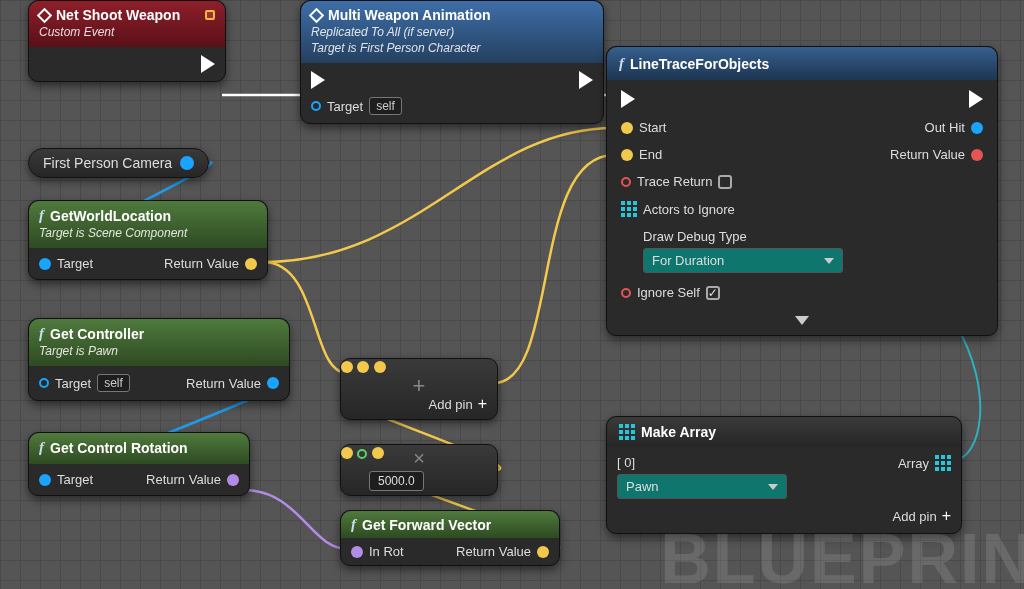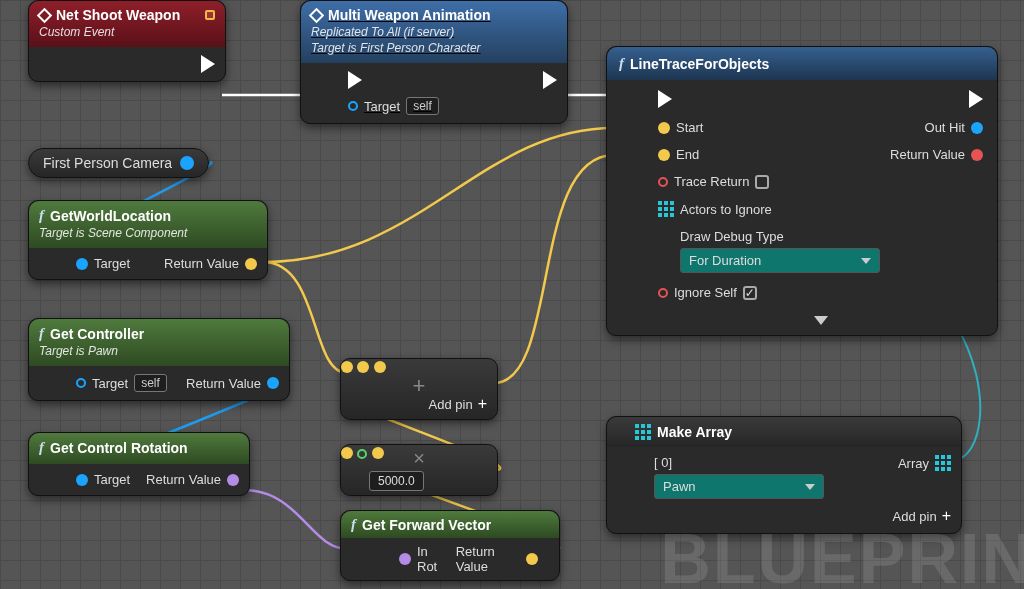--- a/index.html
+++ b/index.html
@@ -26,21 +26,21 @@
     padding: 6px 10px 8px 10px; border-radius: 10px 10px 0 0; color: #fff;
     display: flex; flex-direction: column; gap: 2px;
   }
   .header .title { font-size: 14px; font-weight: 600; display:flex; align-items:center; gap:6px;}
   .header .subtitle { font-size: 12px; font-style: italic; opacity: 0.85; }
   .hdr-red   { background: linear-gradient(#8e1f2a,#5a1018); }
   .hdr-blue  { background: linear-gradient(#3e6ea8,#24405f); }
   .hdr-bluef { background: linear-gradient(#35608f,#1d3550); }
   .hdr-green { background: linear-gradient(#4f7a3d,#2e4a22); }
   .hdr-dark  { background: linear-gradient(#3a3a3a,#262626); }
-  .body { padding: 8px 10px; display: flex; flex-direction: column; gap: 8px; margin-left: 37px; }
+  .body { padding: 8px 10px; display: flex; flex-direction: column; gap: 8px; }
   .row { display: flex; align-items: center; justify-content: space-between; gap: 10px; font-size: 13px; color: #ddd; }
   .left, .right { display: flex; align-items: center; gap: 6px; }
   .pill {
     position: absolute; border-radius: 18px; padding: 6px 14px 6px 14px;
     background: linear-gradient(#3a3a3a,#262626); color:#ddd; font-size:14px;
     box-shadow: 0 3px 8px rgba(0,0,0,0.5); border:1px solid #111;
     display:flex; align-items:center; gap:8px;
   }
   .pin { width: 12px; height: 12px; border-radius: 50%; display:inline-block; flex:0 0 auto; }
   .pin.hollow { background: transparent; border: 2px solid currentColor; width:10px; height:10px;}
@@ -120,21 +120,21 @@
     <div class="subtitle">Custom Event</div>
   </div>
   <div class="body">
     <div class="row">
         <span></span>
         <span class="exec-tri"></span>
       </div>
   </div>
 </div>
 
-<div class="node" style="left:300px;top:0px;width:268px;text-decoration:underline;">
+<div class="node" style="left:300px;top:0px;width:304px;">
   <div class="header hdr-blue">
     <div class="title">
         <span class="diam"></span>
         <span>Multi Weapon Animation</span>
       </div>
     <div class="subtitle">Replicated To All (if server)</div>
     <div class="subtitle">Target is First Person Character</div>
   </div>
   <div class="body">
     <div class="row">
@@ -242,21 +242,21 @@
   <div style="position:absolute;left:0;right:0;top:2px;text-align:center;color:#888;font-size:20px;">×</div>
 </div>
 
 <div class="node" style="left:340px;top:510px;width:220px;">
   <div class="header hdr-green" style="padding:5px 10px;">
     <div class="title">
         <span class="ficon">f</span>
         <span>Get Forward Vector</span>
       </div>
   </div>
-  <div class="body" style="padding:6px 21px;">
+  <div class="body" style="padding:6px 10px;">
     <div class="row">
       <span class="left">
           <span class="pin solid c-purple"></span>
           <span>In Rot</span>
         </span>
       <span class="right">
           <span>Return Value</span>
           <span class="pin solid c-yellow"></span>
         </span>
     </div>
@@ -336,21 +336,21 @@
           <span>Ignore Self</span>
           <span class="checkbox checked"></span>
         </span>
       <span></span>
     </div>
     <div class="expand-caret"></div>
   </div>
 </div>
 
 <div class="node" style="left:606px;top:416px;width:356px;">
-  <div class="header hdr-dark" style="padding:7px 28px;">
+  <div class="header hdr-dark" style="padding:7px 12px;">
     <div class="title">
         <span class="arrgrid">
           <span></span>
           <span></span>
           <span></span>
           <span></span>
           <span></span>
           <span></span>
           <span></span>
           <span></span>

